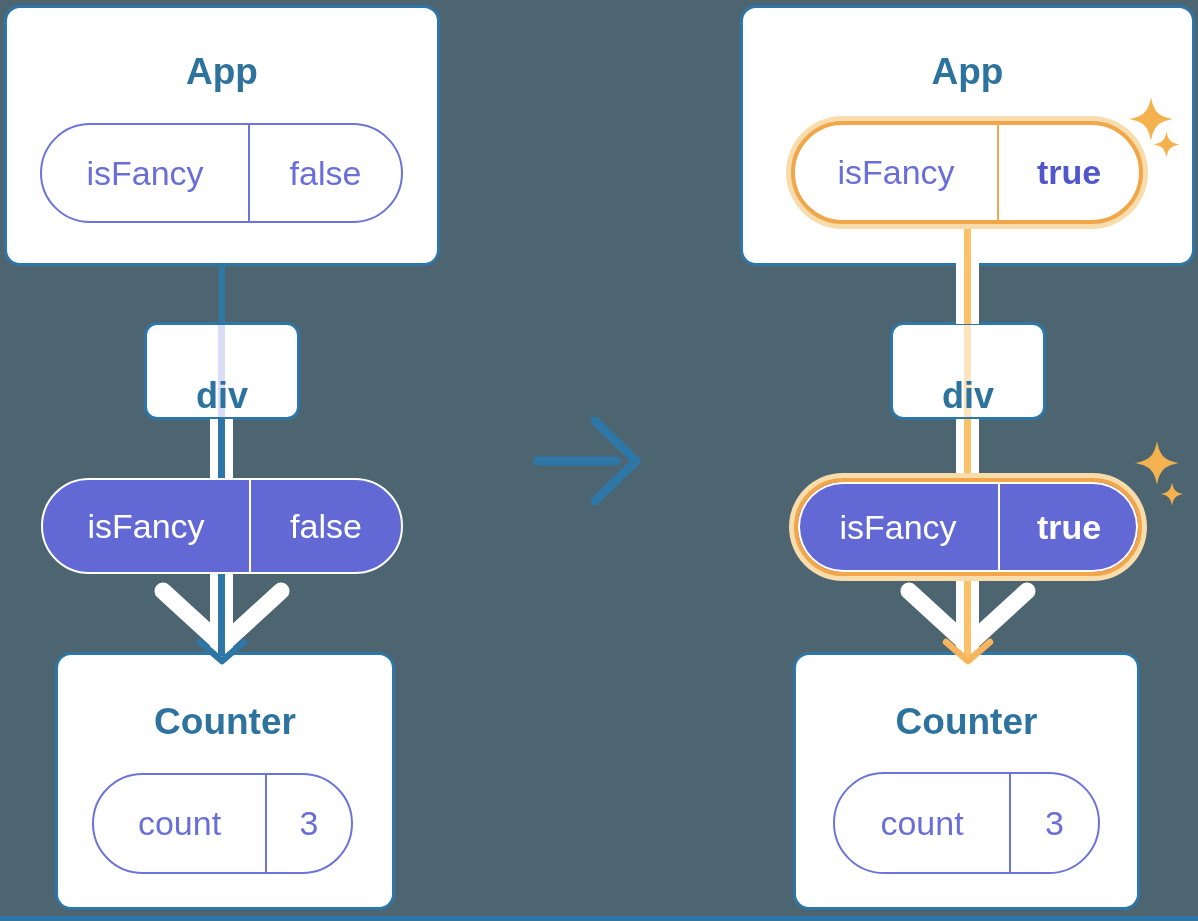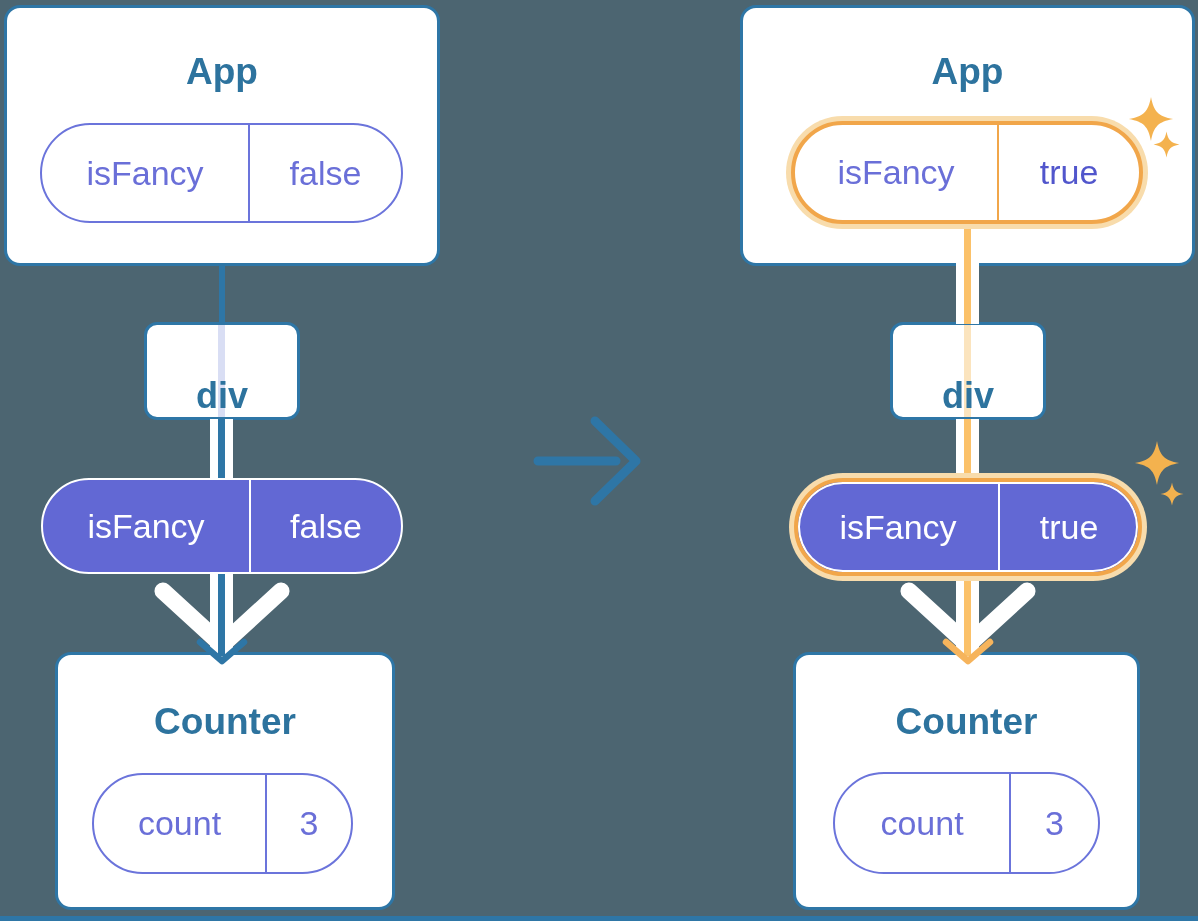--- a/index.html
+++ b/index.html
@@ -35,21 +35,21 @@
   .pill-fancy-outline{
     background:#FFFFFF;border:4px solid #F1A64A;border-radius:60px;color:#6A6FD8;
     box-shadow:0 0 0 5px #F8DCAC;
   }
   .pill-fancy-outline .sep{border-left:2px solid #F1A64A;}
   .pill-fancy-filled{
     background:#6268D4;border:4px solid #F1A64A;border-radius:60px;color:#FFFFFF;
     box-shadow:0 0 0 5px #F8DCAC, inset 0 0 0 2px #FFFFFF;
   }
   .pill-fancy-filled .sep{border-left:2px solid #FFFFFF;}
-  .bold{font-weight:400;}
+  .bold{font-weight:700;}
   .divbox{
     position:absolute;background:#FFFFFF;border:3px solid #2E76A6;
     border-radius:13px;box-sizing:border-box;z-index:1;
     display:flex;align-items:flex-end;justify-content:center;
   }
   .divbox .label{
     position:relative;z-index:2;font-size:36px;font-weight:700;color:#2D739E;
   }
   .thread{position:absolute;top:0;bottom:0;width:7px;z-index:1;}
   .vline{position:absolute;z-index:2;}

